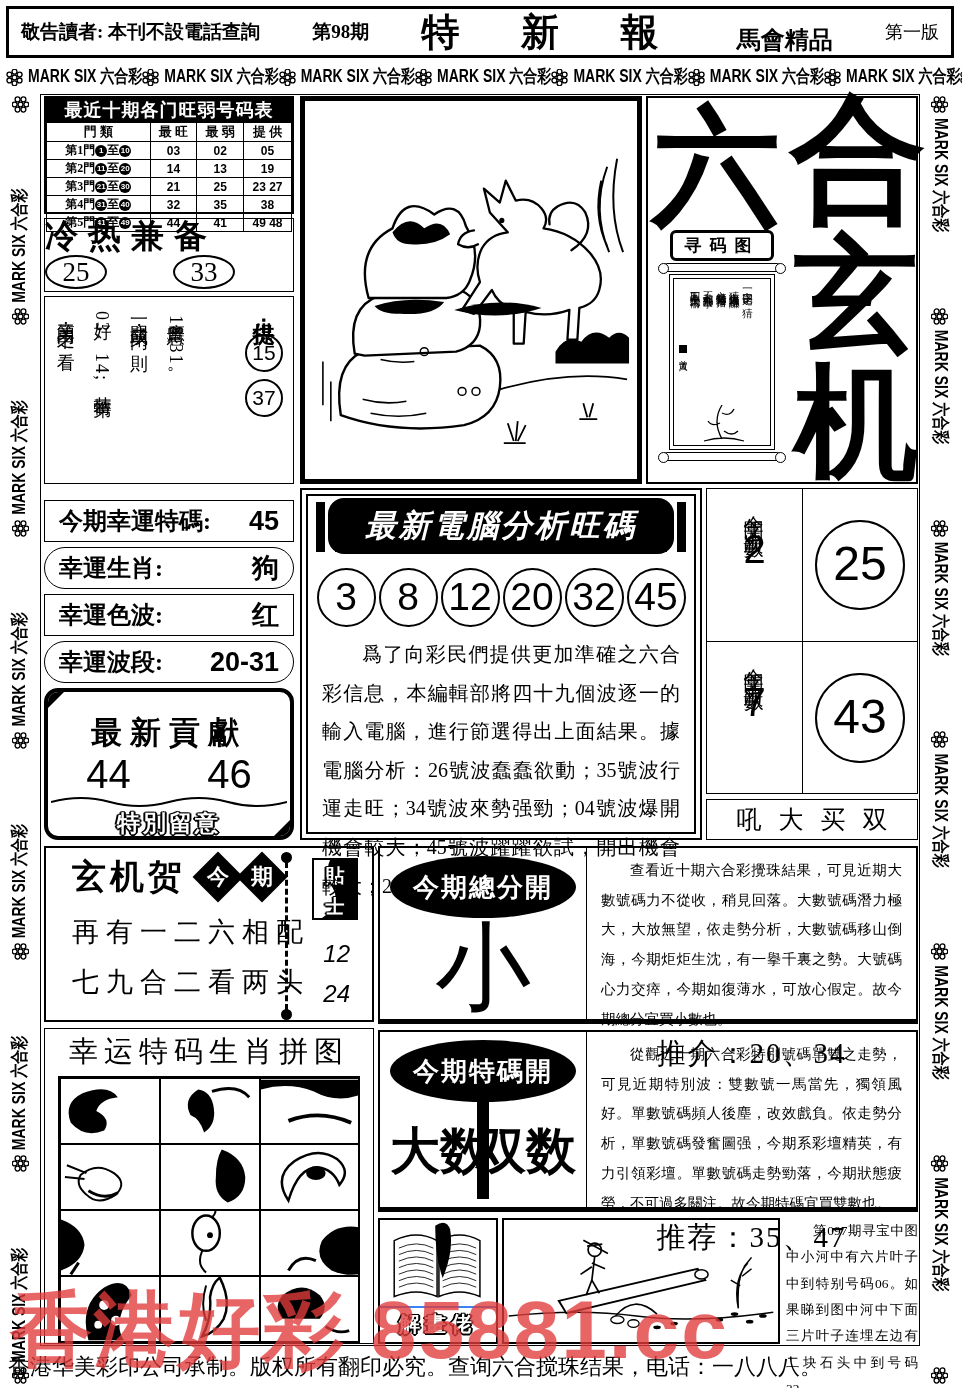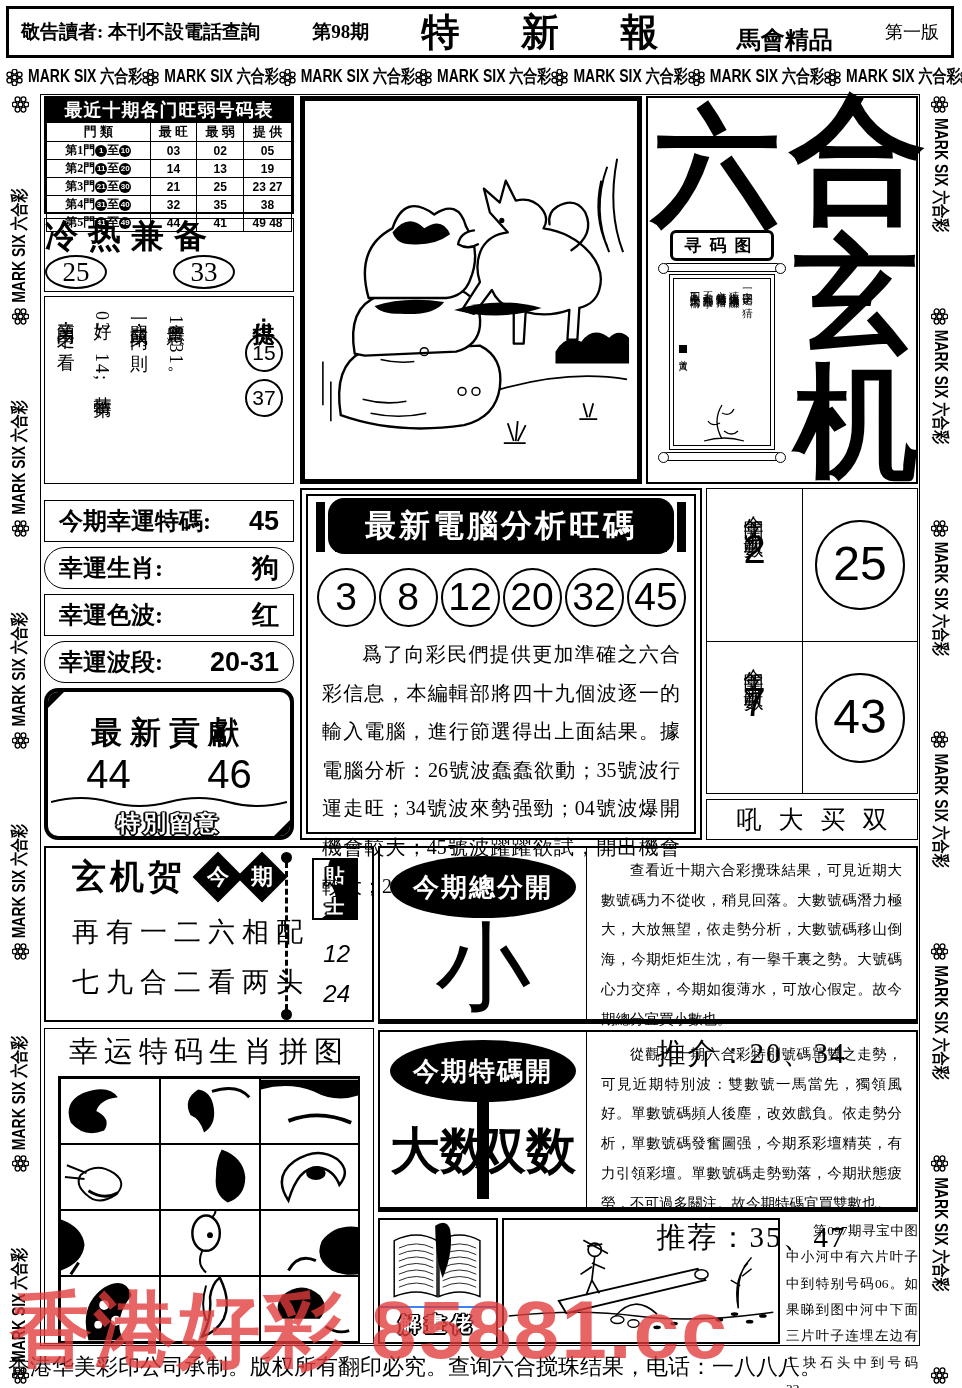--- a/index.html
+++ b/index.html
@@ -131,21 +131,21 @@
   .scroll-inner { width:100%; height:100%; border:1px solid #000; padding:4px 3px; position:relative; }
   .poem { writing-mode:vertical-rl; height:100%; font-size:10.5px; line-height:1.25; letter-spacing:1px; }
   .poem .sig { font-size:9px; padding-top:62px; }
   .sig-square { display:inline-block; width:8px; height:8px; background:#000; }
   .scroll-sketch { position:absolute; left:26px; bottom:2px; }
 
   
   #computer-box { left:300px; top:488px; width:402px; height:352px; border:2px solid #000;
                   box-shadow:inset 0 0 0 4px #fff, inset 0 0 0 6px #000; padding:10px 8px 0; }
   .comp-stripes { height:50px; margin:2px 6px 0; background:repeating-linear-gradient(90deg,#000 0 9px,#fff 9px 19px);
-                  position:relative; }
+                  position:relative;font-style:italic; }
   .comp-titlebar { position:absolute; left:12px; top:-4px; right:12px; height:56px; background:#000; border-radius:16px;
                    display:flex; align-items:center; justify-content:center; }
   .comp-title { color:#fff; font-size:31px; font-weight:bold; letter-spacing:3px; white-space:nowrap; }
   .comp-circles { display:flex; justify-content:center; gap:3px; margin-top:16px; }
   .circle-num { width:59px; height:59px; border:2.5px solid #000; border-radius:50%; text-align:center;
                 font-size:39px; line-height:54px; font-family:"Liberation Sans", sans-serif; }
   .comp-body { font-size:20px; line-height:1.93; text-align:justify; padding:8px 12px 0; text-indent:2em; }
 
   
   #stats-box { left:706px; top:488px; width:212px; height:306px; border:1.5px solid #000; }

